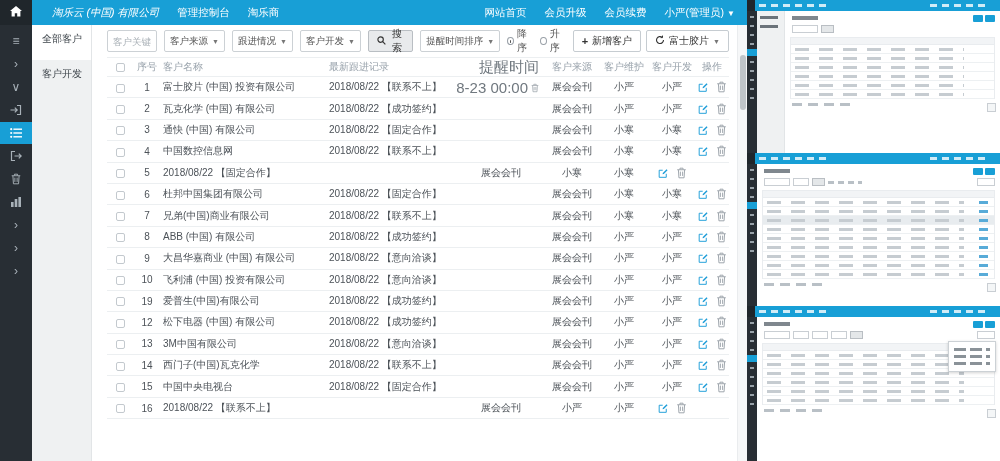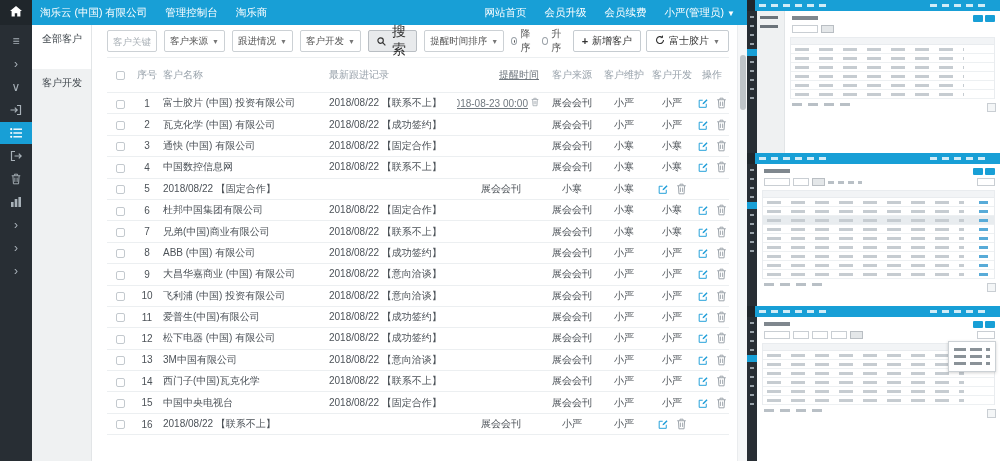--- a/index.html
+++ b/index.html
@@ -5,66 +5,66 @@
   * { box-sizing: border-box; margin: 0; padding: 0; }
   html,body { width:1000px; height:461px; overflow:hidden; font-family:"Liberation Sans",sans-serif; background:#fff; }
   .app { position:relative; width:1000px; height:461px; display:flex; }
 
   
   .main-region { width:747px; height:461px; display:flex; flex-direction:column; }
 
   .navbar { height:25px; background:#189fd6; display:flex; align-items:center; color:#fff; font-size:10.5px; flex:none; }
   .home-btn { width:32px; height:25px; background:#20262b; display:flex; align-items:center; justify-content:center; flex:none; cursor:pointer; }
   .home-btn svg { width:12px; height:11px; }
-  .brand { margin-left:8px; white-space:nowrap; }
+  .brand { margin-left:20px; white-space:nowrap;font-style:italic; }
   .nav-item { margin-left:18px; white-space:nowrap; cursor:pointer; }
   .nav-right { margin-left:auto; display:flex; gap:18px; align-items:center; padding-right:12px; }
   .nav-right span { cursor:pointer; white-space:nowrap; }
   .nav-caret { font-size:8px; margin-left:3px; }
 
   .below { flex:1; display:flex; min-height:0; }
 
   .icon-rail { width:32px; background:#282e34; display:flex; flex-direction:column; align-items:center; padding-top:5px; flex:none; }
   .rail-icon { width:32px; height:22px; margin-bottom:1px; display:flex; align-items:center; justify-content:center; color:#a8b1b8; font-size:12px; cursor:pointer; }
   .rail-icon svg { width:12px; height:12px; }
   .rail-icon.active { background:#189fd6; color:#fff; }
 
   .submenu { width:60px; background:#eff1f2; border-right:1px solid #e2e5e7; flex:none; }
-  .submenu-item { height:44px; line-height:27px; padding-left:10px; font-size:10px; color:#3f464c; cursor:pointer; white-space:nowrap; }
+  .submenu-item { height:35px; line-height:27px; padding-left:10px; font-size:10px; color:#3f464c; cursor:pointer; white-space:nowrap; }
   .submenu-item.active { background:#fff; }
 
   .content { flex:1; background:#fff; padding:0 8px 0 15px; display:flex; flex-direction:column; min-width:0; }
   .title-row { height:36px; display:flex; align-items:center; border-bottom:1px solid #e8ebed; flex:none; }
   .page-title { display:flex; align-items:center; font-size:12.5px; color:#333; }
   .accent { width:3px; height:13px; background:#189fd6; margin-right:6px; }
   .title-btns { margin-left:auto; display:flex; gap:5px; }
   .btn-cyan { background:#189fd6; color:#fff; border:none; font-size:10px; padding:4px 10px; border-radius:2px; cursor:pointer; font-family:inherit; }
 
   .filter-row { height:32px; display:flex; align-items:center; gap:7px; font-size:10px; color:#555; flex:none; }
   .f-input { width:50px; height:22px; border:1px solid #ccd1d5; border-radius:2px; padding:0 5px; font-size:9.5px; color:#333; font-family:inherit; }
   .f-input::placeholder { color:#aab1b7; }
   .f-select { height:22px; border:1px solid #ccd1d5; border-radius:2px; display:flex; align-items:center; padding:0 5px; gap:4px; background:#fff; color:#555; cursor:pointer; white-space:nowrap; font-size:9.5px; }
   .caret { font-size:7px; color:#777; }
-  .btn-search { height:22px; border:1px solid #b9bec3; background:#e8eaec; display:flex; align-items:center; gap:4px; padding:0 8px; border-radius:2px; color:#333; font-size:14px; cursor:pointer; font-family:inherit; }
+  .btn-search { height:22px; border:1px solid #b9bec3; background:#e8eaec; display:flex; align-items:center; gap:4px; padding:0 8px; border-radius:2px; color:#333; font-size:10px; cursor:pointer; font-family:inherit; }
   .btn-search svg { width:9px; height:9px; }
   .radio-group { display:flex; align-items:center; gap:3px; }
   .radio { width:8px; height:8px; border:1px solid #9aa1a8; border-radius:50%; display:inline-block; position:relative; background:#fff; cursor:pointer; }
   .radio.checked::after { content:""; position:absolute; inset:1.5px; background:#555; border-radius:50%; }
   .f-right { margin-left:auto; display:flex; gap:5px; }
   .btn-outline { height:22px; border:1px solid #c6ccd1; background:#fff; display:flex; align-items:center; gap:4px; padding:0 8px; border-radius:2px; color:#333; font-size:10px; cursor:pointer; font-family:inherit; white-space:nowrap; }
   .plus { font-weight:bold; font-size:11px; }
   .more-ic svg { width:10px; height:10px; }
 
   .table { flex:1; display:flex; flex-direction:column; font-size:10px; color:#4c5258; min-height:0; }
   .thead, .tr { display:grid; grid-template-columns:26px 28px 166px 130px 88px 54px 50px 46px 1fr; align-items:center; border-bottom:1px solid #eceff1; flex:none; }
-  .thead { height:36px; color:#98a2ab; border-top:1px solid #eceff1; }
+  .thead { height:20px; color:#98a2ab; border-top:1px solid #eceff1; }
   .tr { height:21.4px; }
   .c { padding:0 2px; overflow:hidden; white-space:nowrap; }
   .c.ctr { text-align:center; }
-  .c.rgt { display:flex; justify-content:flex-end; align-items:center; gap:3px; padding-right:6px; color:#70787f; font-size:10px;text-decoration:underline; }
+  .c.rgt { display:flex; justify-content:flex-end; align-items:center; gap:3px; padding-right:6px; color:#70787f; font-size:15px; }
   .cb { width:9px; height:9px; border:1px solid #c3c9ce; border-radius:2px; background:#fff; display:inline-block; vertical-align:middle; cursor:pointer; }
   .ops-cell { display:flex; gap:7px; justify-content:center; align-items:center; }
   .ic-btn { display:inline-flex; cursor:pointer; }
   .ic-btn svg { width:11px; height:12px; }
   .edit-ic { color:#1b9cd8; }
   .trash-ic { color:#9aa2a9; }
   .remind-del svg { width:8px; height:10px; color:#9aa2a9; }
 
   
   .scrollbar { width:10px; background:#f6f7f8; border-left:1px solid #eaecee; position:relative; flex:none; }
@@ -501,21 +501,21 @@
                 </span>
                 <span class="ic-btn trash-ic">
                   <svg viewBox="0 0 12 14" fill="none" stroke="currentColor" stroke-width="1.1">
                     <path d="M1 3.2h10M4.2 3V1.4h3.6V3M2.4 3.4l.6 9.2h6l.6-9.2M4.7 5.4v5M7.3 5.4v5"></path>
                   </svg>
                 </span>
               </div>
             </div>
             <div class="tr">
               <div class="c ctr"><span class="cb"></span></div>
-              <div class="c ctr">11</div>
+              <div class="c ctr">19</div>
               <div class="c">爱普生(中国)有限公司</div>
               <div class="c">2018/08/22 【成功签约】</div>
               <div class="c rgt">
                 <span></span>
 
               </div>
               <div class="c ctr">展会会刊</div>
               <div class="c ctr">小严</div>
               <div class="c ctr">小严</div>
               <div class="c ops-cell">

